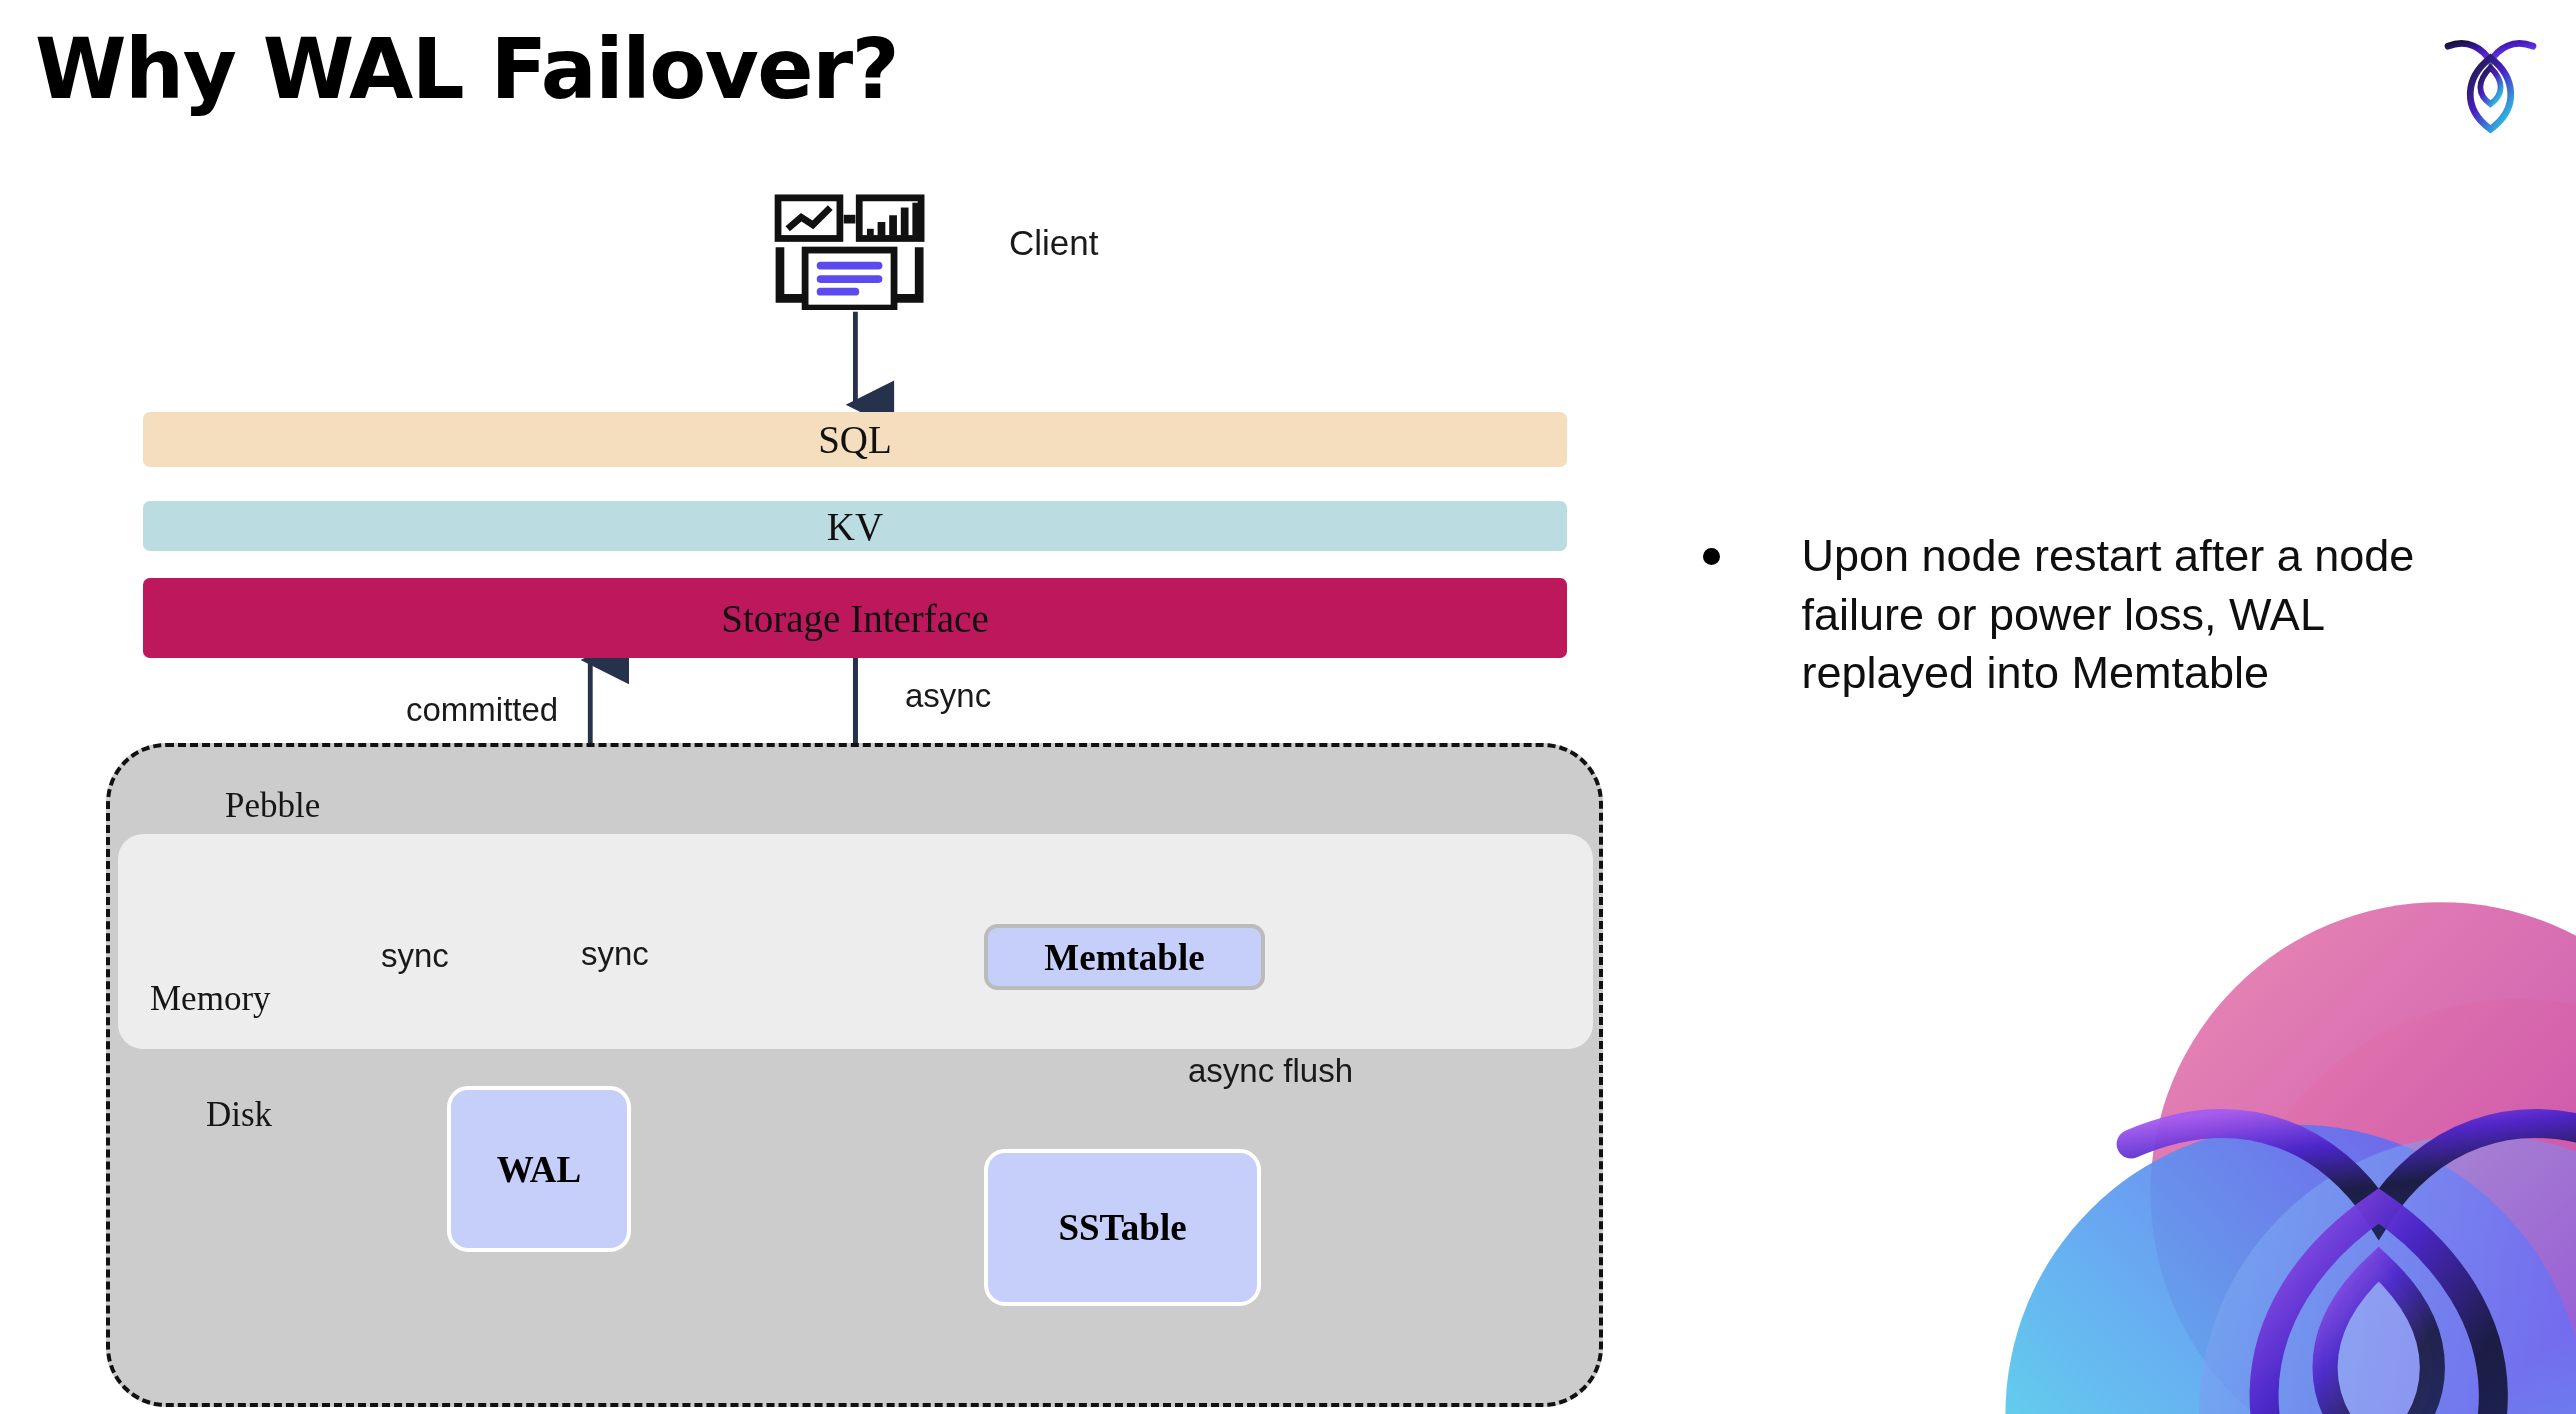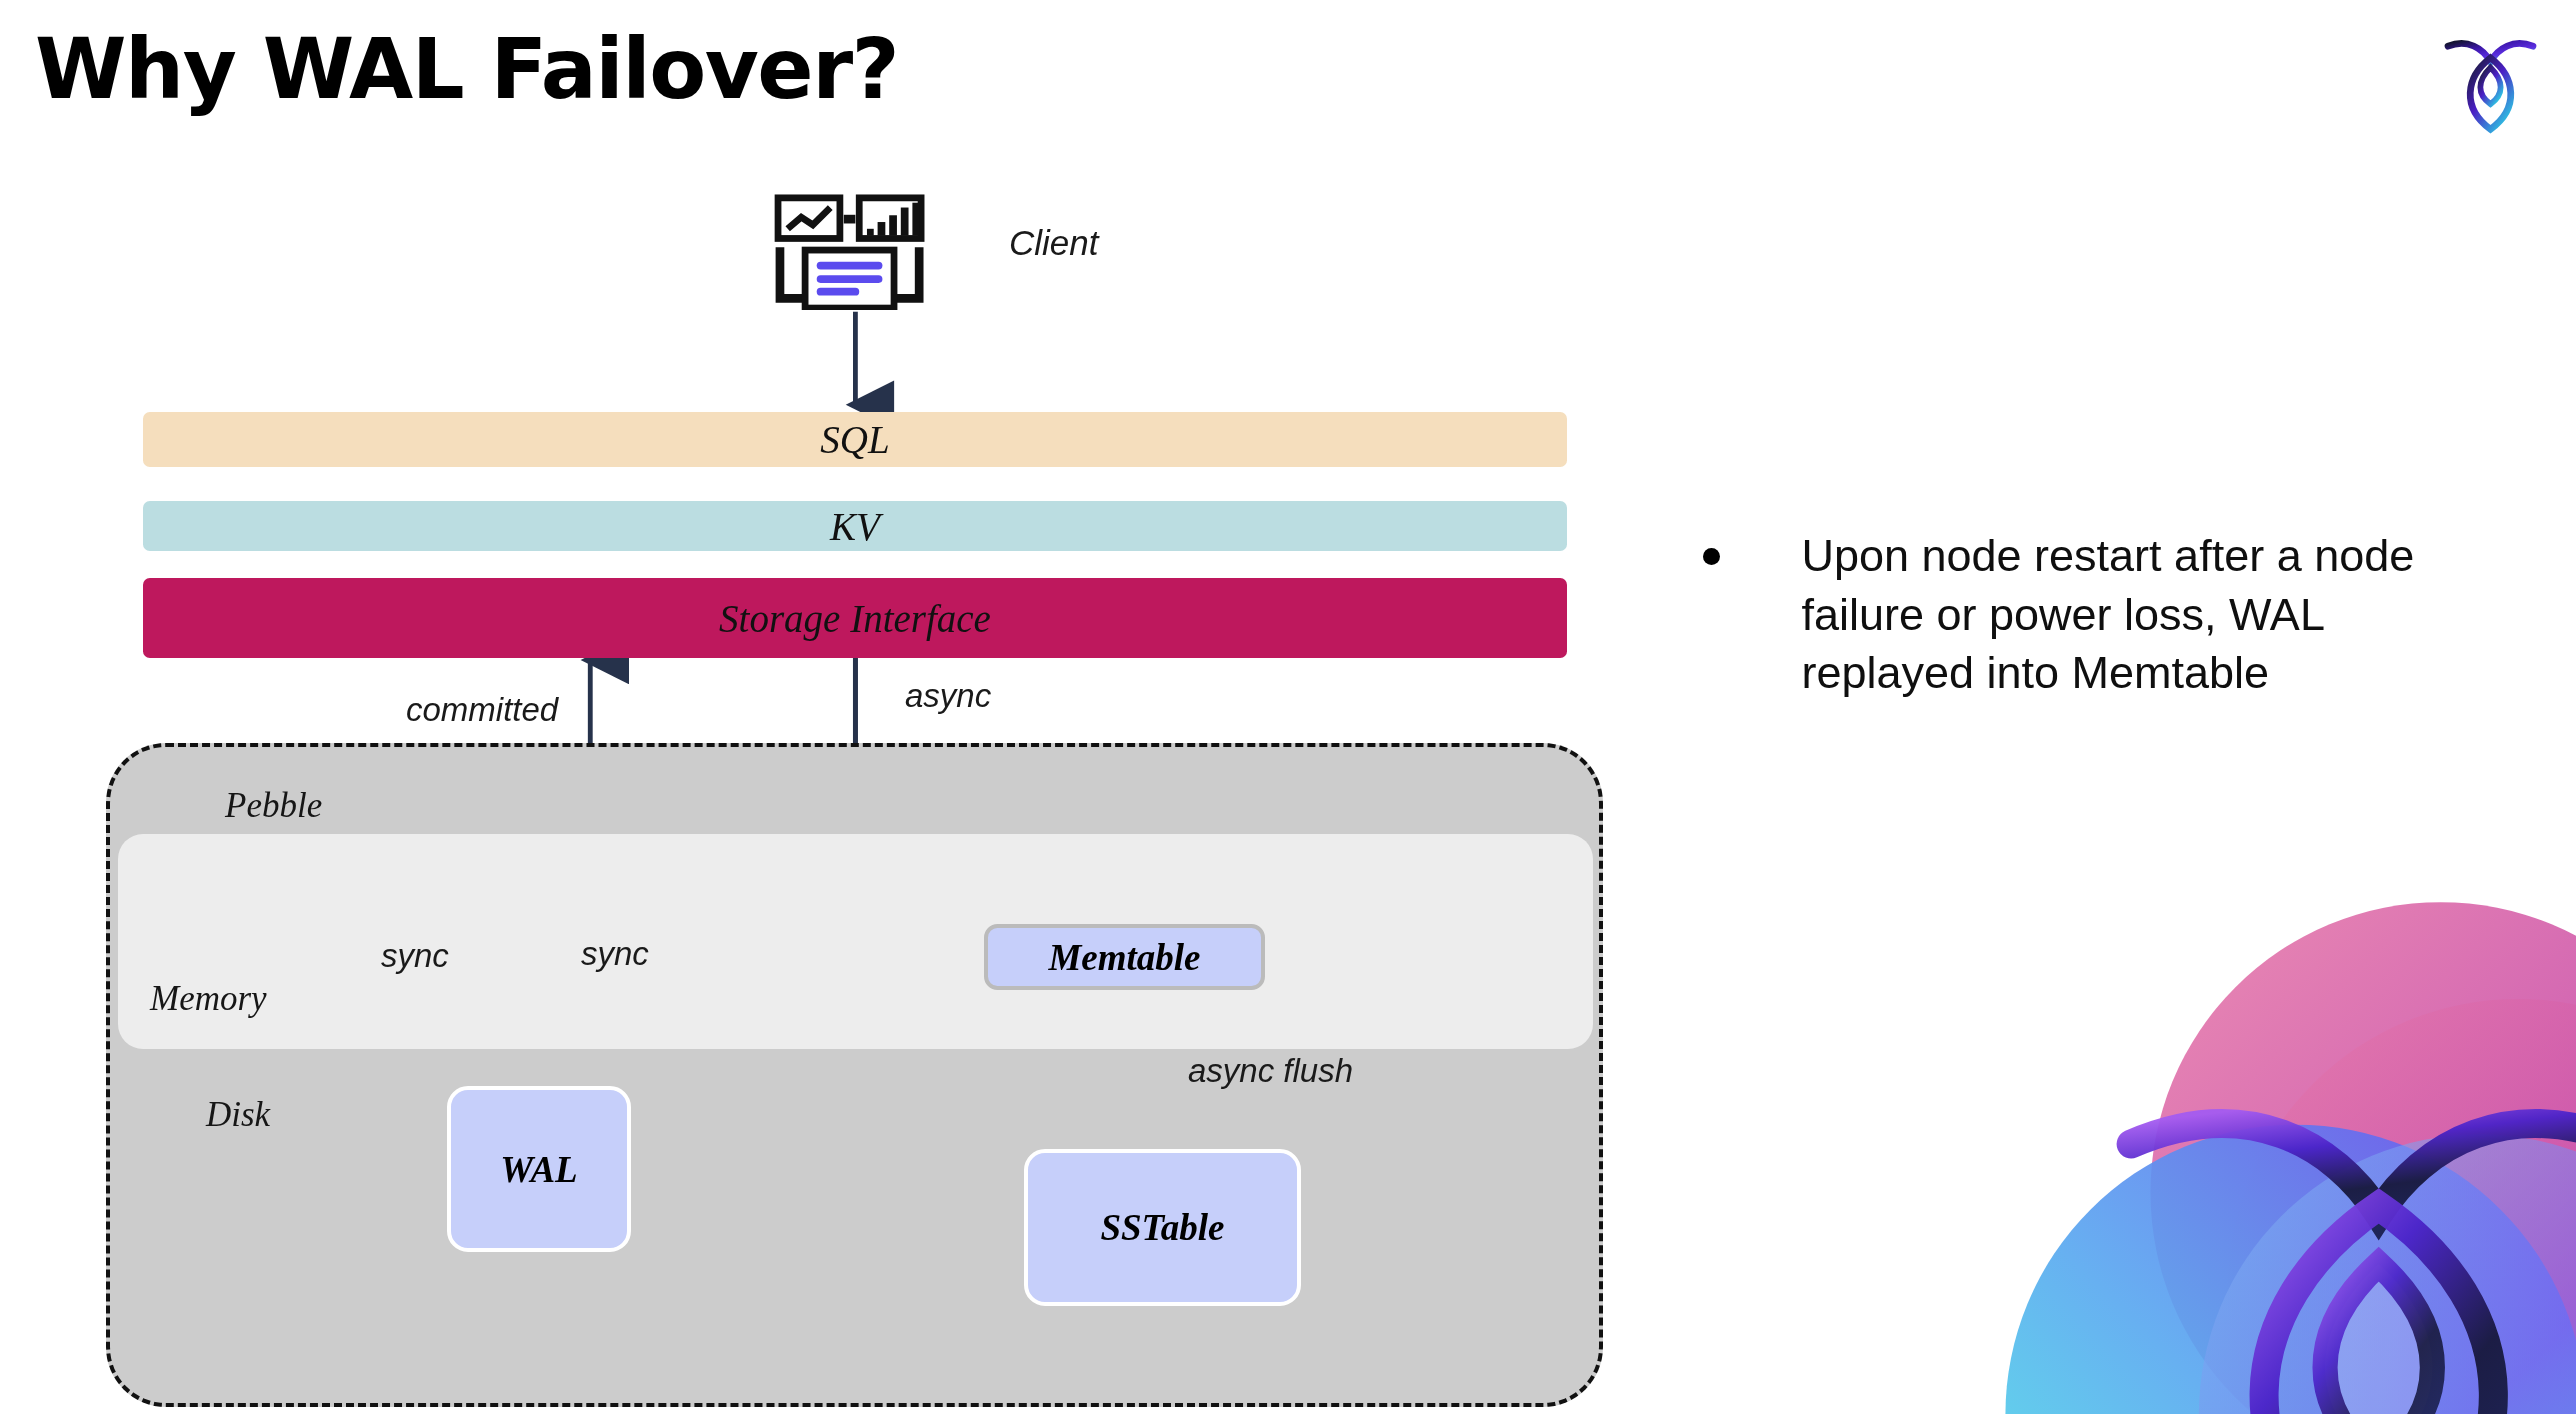--- a/index.html
+++ b/index.html
@@ -35,21 +35,21 @@
     position:absolute;
     right:0; bottom:0;
     width:735px;height:542px;
     pointer-events:none;
   }
 
   
   #diagram{
     position:absolute;
     left:0; top:0;
-    width:1645px;height:1415px;font-style:italic;
+    width:1645px;height:1415px;
   }
 
   
   #client-icon{ position:absolute; left:774px; top:194px; width:155px; height:116px; }
   #client-label{
     position:absolute; left:1009px; top:223px;
     font-size:35px; color:#1a1a1a;
     font-family:"Liberation Sans", sans-serif;
   }
 
@@ -110,21 +110,21 @@
     align-items:center;
     justify-content:center;
     font-family:"Liberation Serif", serif;
     font-weight:bold;
     font-size:37px;
     color:#000000;
     z-index:7;
   }
   #node-memtable{ left:984px; top:924px; width:281px; height:66px; border-color:#BBBBBB; border-radius:13.5px; }
   #node-wal     { left:447px;  top:1086px; width:184px; height:166px; }
-  #node-sstable { left:984px; top:1149px; width:277px; height:157px;margin-left:40px; }
+  #node-sstable { left:984px; top:1149px; width:277px; height:157px; }
 
   
   .edge-label{
     position:absolute;
     font-family:"Liberation Sans", sans-serif;
     font-size:33px;
     color:#1a1a1a;
     z-index:8;
     white-space:nowrap;
   }

